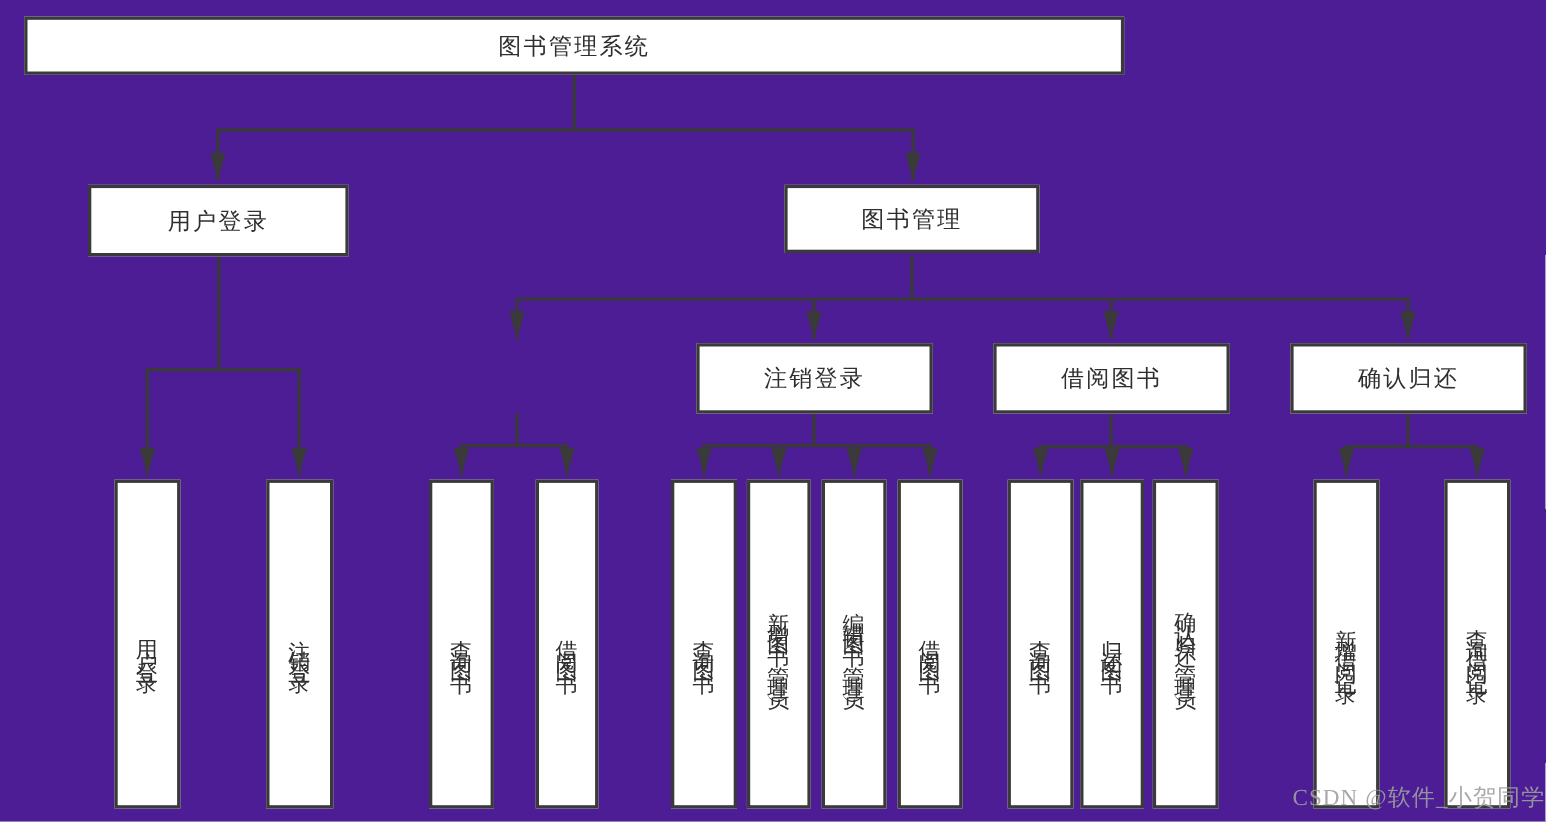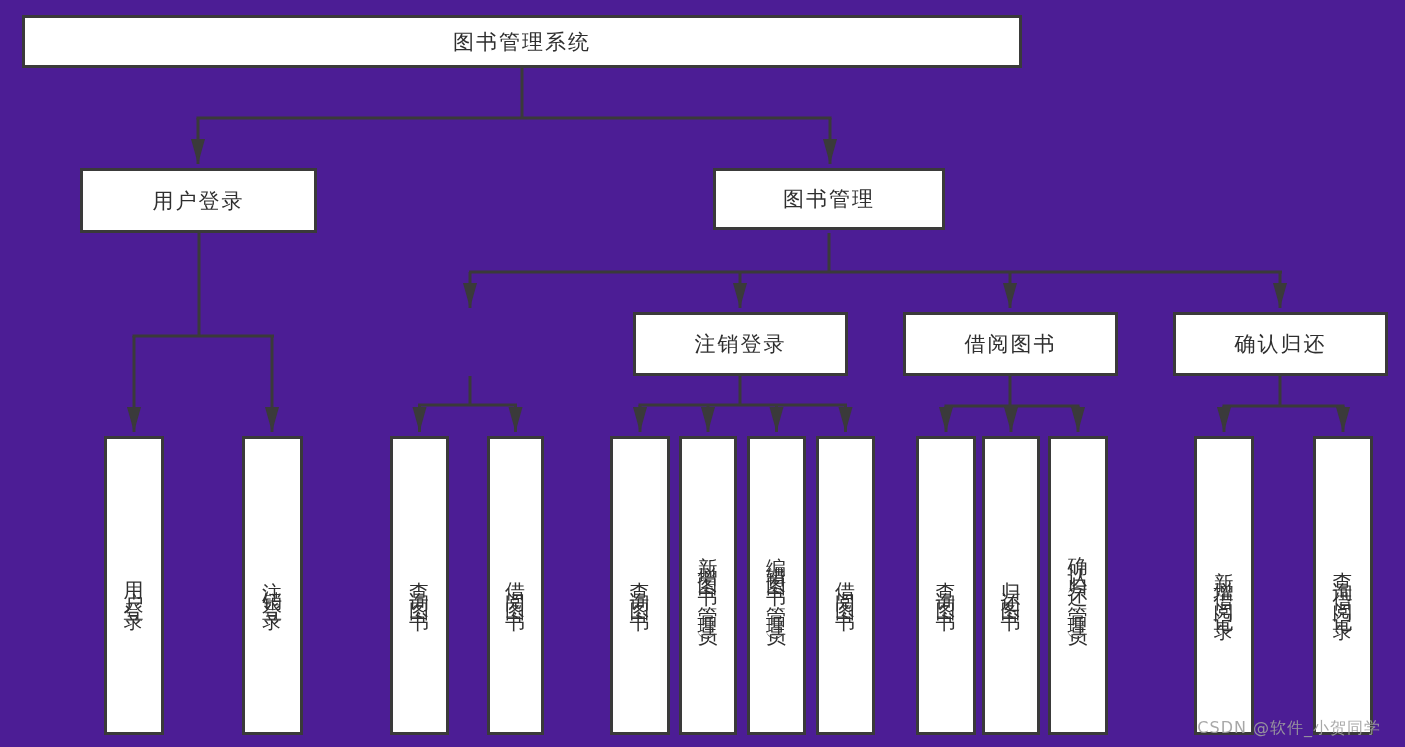--- a/index.html
+++ b/index.html
@@ -39,26 +39,27 @@
   .vnode .vtext {
     writing-mode: vertical-rl;
     text-orientation: mixed;
     font-size: 20px;
     letter-spacing: 10px;
     line-height: 1;
     white-space: nowrap;
   }
   #watermark {
     position: absolute;
-    right: 24px;
+    right: 0;
     bottom: 8px;
-    font-size: 16px;
+    font-size: 21px;
     color: rgba(158,158,158,0.9);
     letter-spacing: 1px;
     white-space: nowrap;
+    font-family: Liberation Serif, serif;
   }
 </style>
 </head>
 <body>
 
 <div id="stage">
 
   <svg id="wires" viewBox="0 0 1405 747" xmlns="http://www.w3.org/2000/svg">
     <defs>
       <marker id="arrow" markerUnits="userSpaceOnUse" markerWidth="28" markerHeight="18" refX="25" refY="8" orient="auto">

